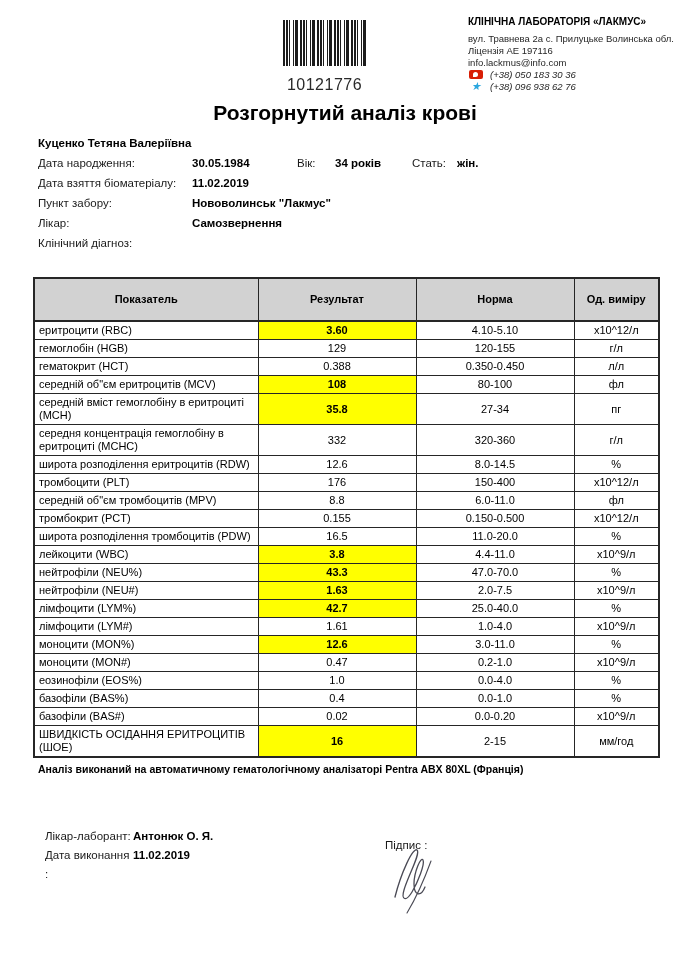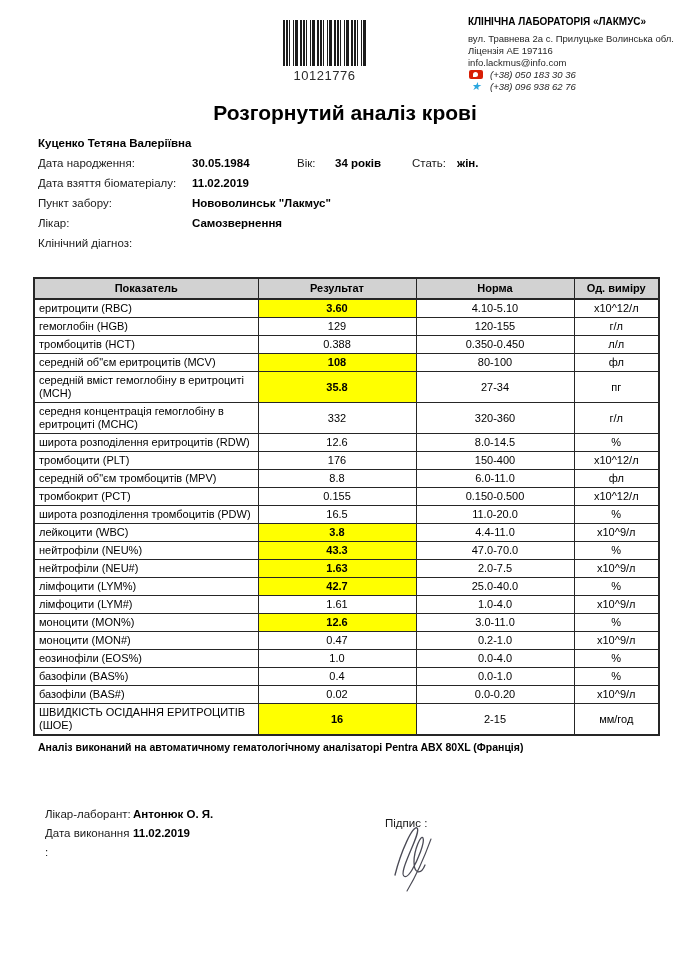--- a/index.html
+++ b/index.html
@@ -10,21 +10,21 @@
 
   
   .barcode-block { position:absolute; left:283px; top:20px; width:83px; text-align:center; }
   .barcode {
     height:46px; width:83px;
     background:repeating-linear-gradient(90deg,
       #1c1c1c 0 2px, #fff 2px 3px, #1c1c1c 3px 5px, #fff 5px 6px,
       #1c1c1c 6px 7px, #fff 7px 10px, #1c1c1c 10px 11px, #fff 11px 12px,
       #1c1c1c 12px 15px, #fff 15px 17px);
   }
-  .barcode-num { font-size:13px; color:#2a2a2a; margin-top:2px; letter-spacing:.5px; }
+  .barcode-num { font-size:16px; color:#2a2a2a; margin-top:10px; letter-spacing:.5px; }
 
   .lab-info { position:absolute; left:468px; top:16px; width:228px; font-size:9.5px; line-height:10.5px; color:#262626; }
   .lab-name { font-size:10px; font-weight:bold; color:#000; margin-bottom:7px; line-height:11px; }
   .lab-line { margin-bottom:1.5px; }
   .phone-row { display:flex; align-items:flex-start; margin-top:1.5px;font-style:italic; }
   .phone-ico { width:16px; margin-right:6px; display:inline-flex; justify-content:center; }
   .vodafone-icon { width:14px; height:9px; background:#d81e05; border-radius:2px; position:relative; }
   .vodafone-icon::after { content:""; position:absolute; left:4px; top:1.5px; width:5px; height:5px; border-radius:50% 50% 50% 0; background:#fff; }
   .kyivstar-icon { color:#2ba7df; font-size:11px; line-height:9px; }
 
@@ -39,21 +39,21 @@
   .w105 { width:105px; flex:0 0 auto; }
   .w38 { width:38px; flex:0 0 auto; font-weight:normal; color:#1a1a1a; }
   .w77 { width:77px; flex:0 0 auto; }
   .w45 { width:45px; flex:0 0 auto; font-weight:normal; color:#1a1a1a; }
 
   
   .lower { position:absolute; top:277px; left:0; right:0; }
   table.results { margin-left:33px; width:625px; border-collapse:collapse; table-layout:fixed; font-size:11px; line-height:13px; color:#000; border:2px solid #262626; }
   table.results th {
     background:#d2d2d2; border:1px solid #262626; border-bottom:2px solid #262626;
-    font-weight:bold; font-size:11px; padding:3px 2px; text-align:center;
+    font-weight:bold; font-size:11px; padding:14px 2px; text-align:center;
   }
   table.results td { border:1px solid #262626; padding:2px 4px; height:13px; vertical-align:middle; }
   td.name-cell { text-align:left; }
   td.c { text-align:center; }
   td.hl { background:#ffff00; font-weight:bold; }
 
   .analyzer-note { margin:5px 0 0 38px; font-size:10.5px; font-weight:bold; color:#000; }
 
   
   .footer { position:relative; margin-top:52px; font-size:11.5px; }
@@ -149,21 +149,21 @@
     <td class="c">4.10-5.10</td>
     <td class="c">х10^12/л</td>
   </tr>
           <tr>
     <td class="name-cell">гемоглобін (HGB)</td>
     <td class="c result">129</td>
     <td class="c">120-155</td>
     <td class="c">г/л</td>
   </tr>
           <tr>
-    <td class="name-cell">тромбоцитів (HCT)</td>
+    <td class="name-cell">гематокрит (HCT)</td>
     <td class="c result">0.388</td>
     <td class="c">0.350-0.450</td>
     <td class="c">л/л</td>
   </tr>
           <tr>
     <td class="name-cell">середній об"єм еритроцитів (MCV)</td>
     <td class="c result hl">108</td>
     <td class="c">80-100</td>
     <td class="c">фл</td>
   </tr>

